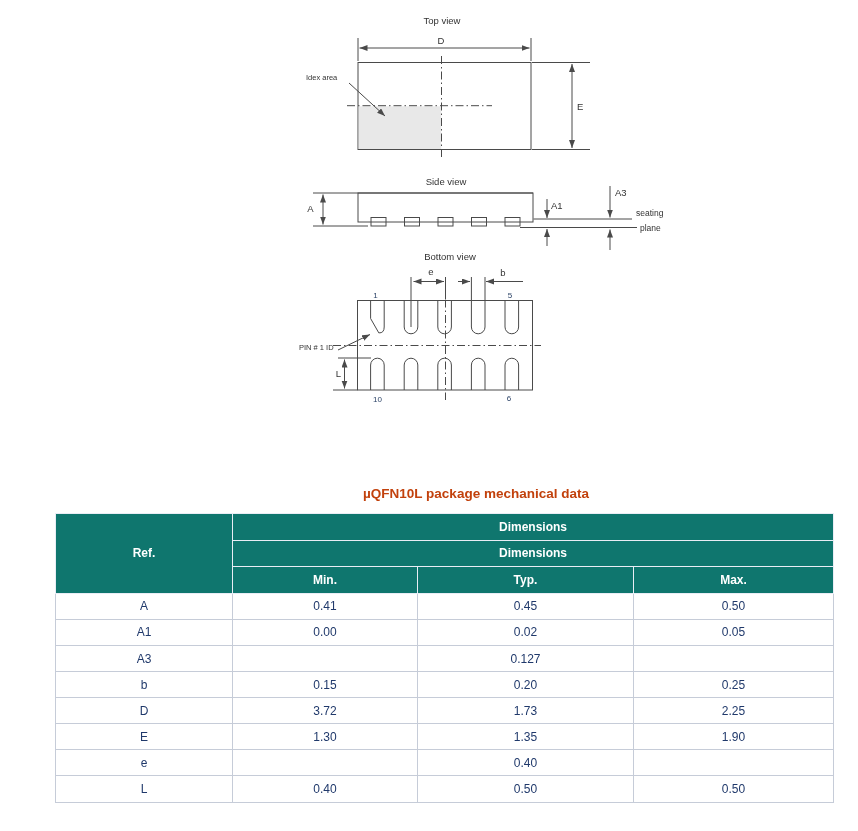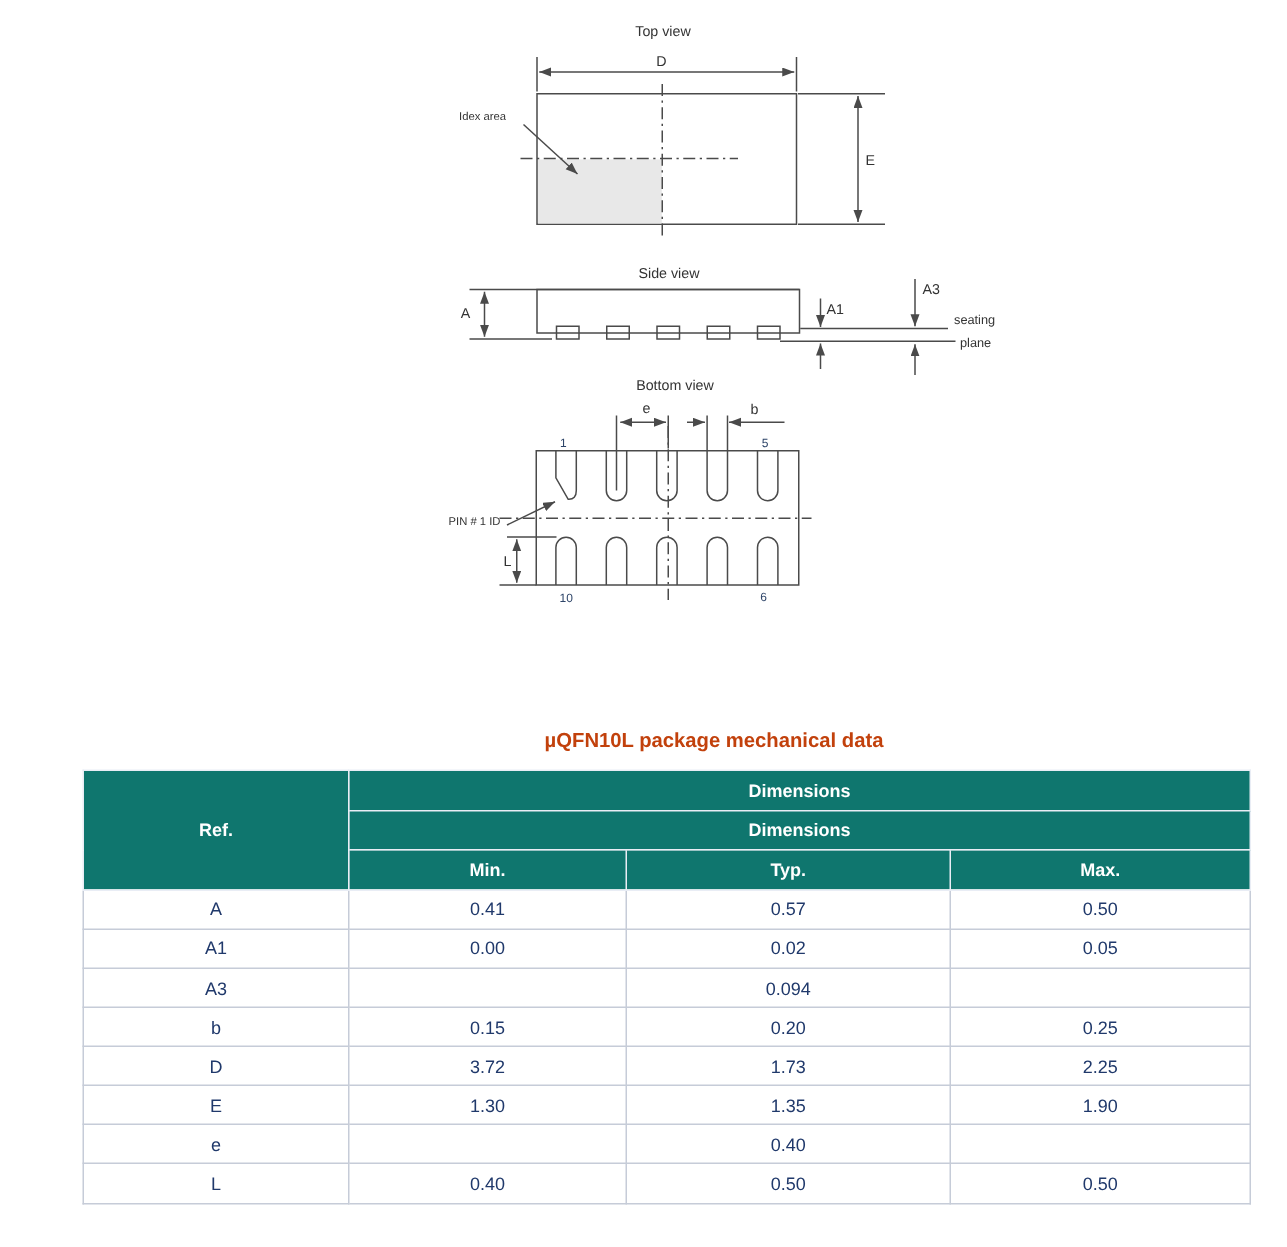--- a/index.html
+++ b/index.html
@@ -172,33 +172,33 @@
         <tr>
           <th>Min.</th>
           <th>Typ.</th>
           <th>Max.</th>
         </tr>
       </thead>
       <tbody>
         <tr>
           <td>A</td>
           <td>0.41</td>
-          <td>0.57</td>
+          <td>0.45</td>
           <td>0.50</td>
         </tr>
         <tr>
           <td>A1</td>
           <td>0.00</td>
           <td>0.02</td>
           <td>0.05</td>
         </tr>
         <tr>
           <td>A3</td>
           <td></td>
-          <td>0.094</td>
+          <td>0.127</td>
           <td></td>
         </tr>
         <tr>
           <td>b</td>
           <td>0.15</td>
           <td>0.20</td>
           <td>0.25</td>
         </tr>
         <tr>
           <td>D</td>

